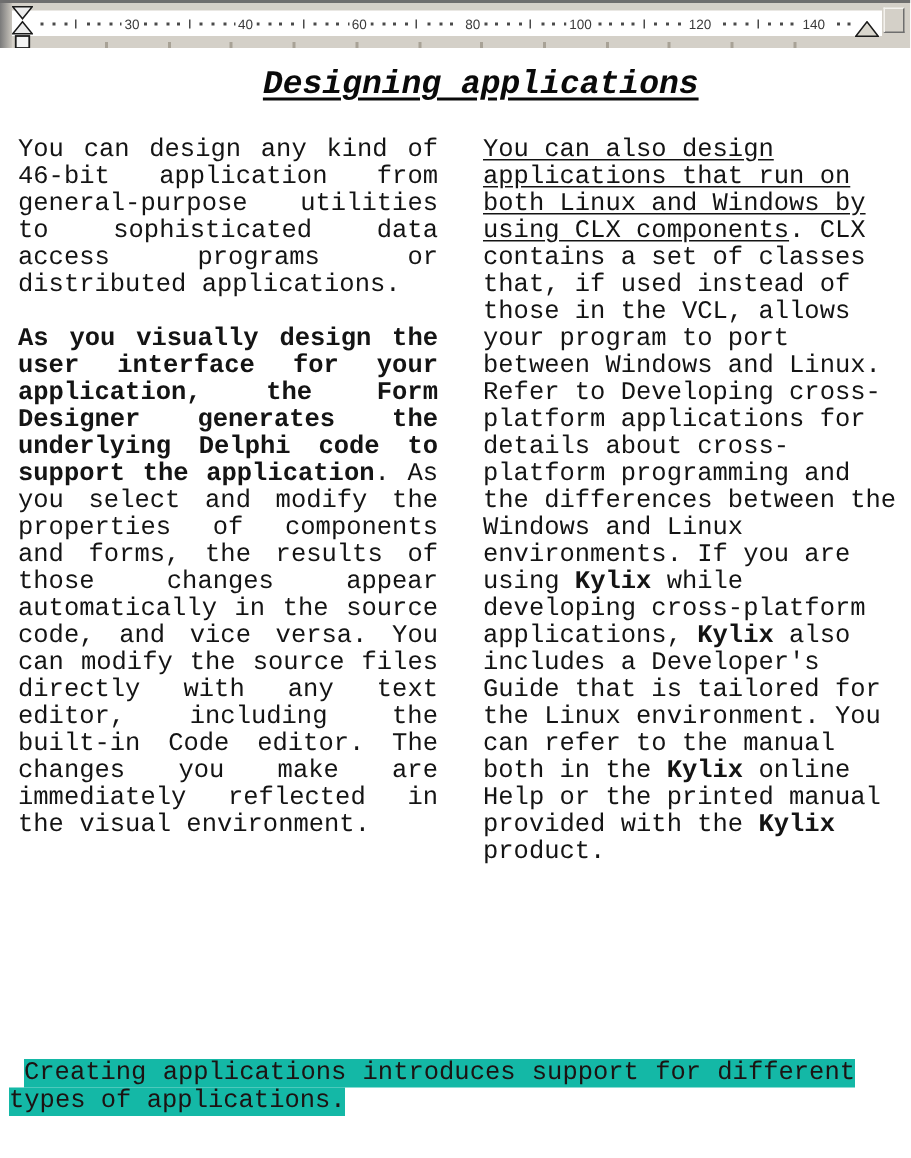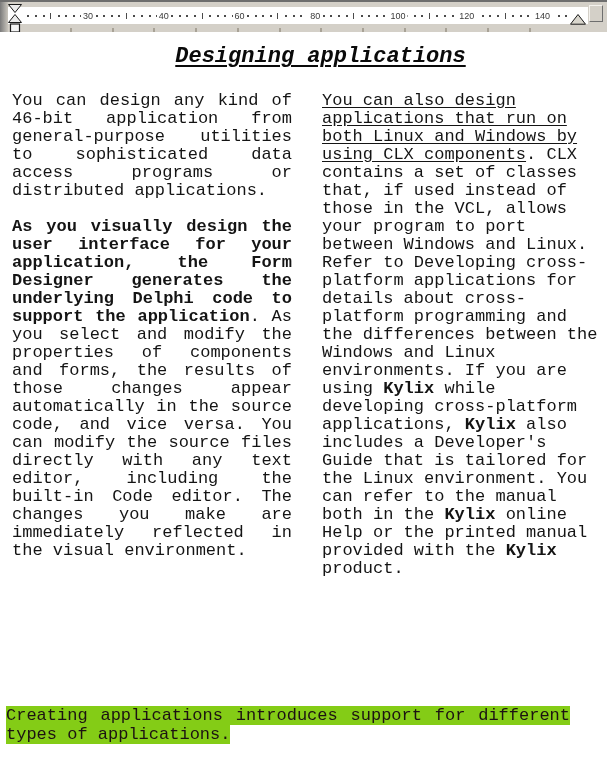--- a/index.html
+++ b/index.html
@@ -31,21 +31,21 @@
   .col{position:absolute;top:60px;font-size:17px;line-height:18px;letter-spacing:0;}
   .col p{margin:0 0 18px 0;}
   .col-left{left:12px;width:280px;text-align:justify;}
   .col-right{left:322px;width:280px;text-align:left;}
   .footer-para{position:absolute;left:6px;top:674px;width:564px;text-align:justify;
         font-size:17px;line-height:19px;}
   .footer-para p{margin:0;}
   .seg-normal{font-weight:normal;}
   .seg-bold{font-weight:bold;}
   .seg-underline{text-decoration:underline;text-underline-offset:2px;text-align:right;}
-  .seg-highlight{background:#84cc16;color:#1c1212;}
+  .seg-highlight{background:#14b8a6;color:#1c1212;margin-left:10px;}
 </style>
 </head>
 <body>
 
 <div class="screen">
 
   <div class="ruler">
     <div class="ruler-left-edge"></div>
     <div class="ruler-strip" id="ruler-strip">
         <div class="rdot" style="left: 19.4px;"></div>
@@ -110,21 +110,21 @@
         <div class="rdot" style="left: 511.775px;"></div>
         <div class="rdot" style="left: 519.35px;"></div>
         <div class="rdot" style="left: 526.925px;"></div>
         <div class="rdot" style="left: 542.075px;"></div>
         <div class="rdot" style="left: 549.65px;"></div>
         <div class="rdot" style="left: 557.225px;"></div>
         <span class="rnum" style="left: 80px;">30</span>
         <span class="rnum" style="left: 155.75px;">40</span>
         <span class="rnum" style="left: 231.5px;">60</span>
         <span class="rnum" style="left: 307.25px;">80</span>
-        <span class="rnum" style="left: 390px;">100</span>
+        <span class="rnum" style="left: 379px;">100</span>
         <span class="rnum" style="left: 458.75px;">120</span>
         <span class="rnum" style="left: 534.5px;">140</span>
       </div>
 
     <svg class="marker marker-left" width="14" height="29" viewBox="0 0 14 29">
       <polygon points="0.5,0.5 13.5,0.5 7,8.5" fill="#ececec" stroke="#1a1a1a" stroke-width="1"></polygon>
       <polygon points="7,10.5 13.5,18.5 0.5,18.5" fill="#ececec" stroke="#1a1a1a" stroke-width="1"></polygon>
       <rect x="2.5" y="20" width="9" height="8" fill="#f4f4f4" stroke="#1a1a1a" stroke-width="1.2"></rect>
     </svg>
 

